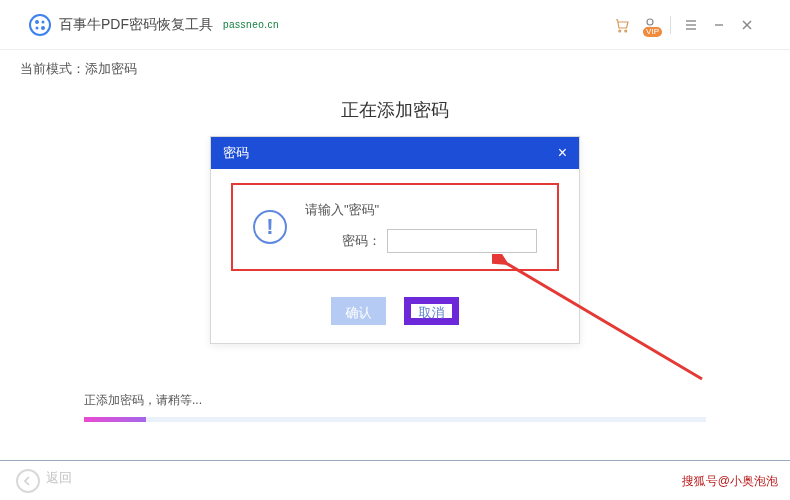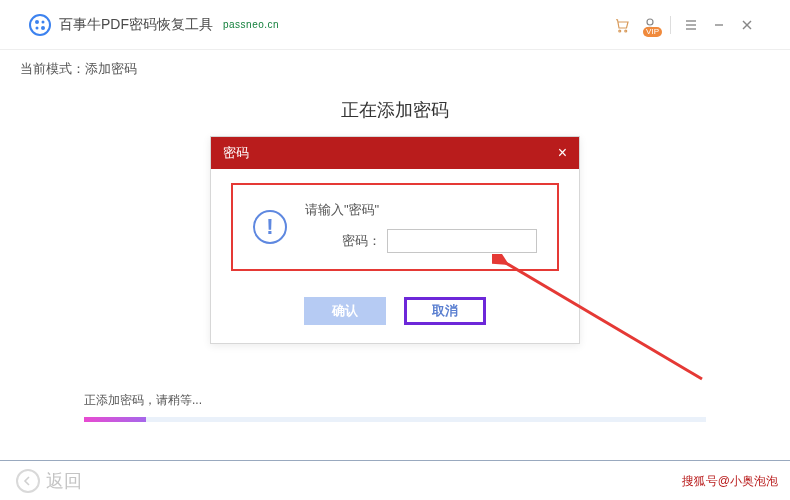--- a/index.html
+++ b/index.html
@@ -44,21 +44,21 @@
   .mode-line { padding: 10px 20px 4px; color: #555; font-size: 13px; }
   .main { text-align: center; padding-top: 16px; }
   .heading { font-size: 18px; color: #333; font-weight: 400; margin-bottom: 14px; }
   .dialog {
     width: 370px; margin: 0 auto;
     border: 1px solid #d7d7d7;
     background: #fff;
     box-shadow: 0 2px 8px rgba(0,0,0,0.08);
   }
   .dialog-header {
-    height: 32px; background: #b91c1c;
+    height: 32px; background: #1d4ed8;
     color: #fff; display: flex; align-items: center;
     padding: 0 12px; font-size: 13px;
   }
   .dialog-title { flex: 1; text-align: left; }
   .dialog-close { cursor: pointer; font-size: 16px; }
   .dialog-body {
     padding: 14px 20px 18px;
     text-align: center;
   }
   .highlight-box {
@@ -80,26 +80,25 @@
   .prompt-text { color: #555; font-size: 13px; margin-bottom: 10px; }
   .field-row { display: flex; align-items: center; }
   .field-label { color: #555; font-size: 13px; margin-right: 6px; margin-left: 37px; }
   .pwd-input {
     width: 150px; height: 24px;
     border: 1px solid #c6c6c6;
     padding: 0 6px; font-size: 12px;
   }
   .btn-row { display: flex; justify-content: center; gap: 18px; }
   .btn {
-    width: 82px; height: 28px;
+    width: 55px; height: 28px;
     font-size: 13px;
-    border: 3px solid #6d28d9;
+    border: 7px solid #6d28d9;
     background: #fff; color: #5a7fd0;
     cursor: pointer;
-    font-weight: bold;
   }
   .btn-primary {
     background: #b6cbf3; color: #fff;
     border-color: #b6cbf3;
   }
   .status-area { margin-top: 48px; padding: 0 84px; text-align: left; }
   .status-text { color: #555; font-size: 12px; margin-bottom: 8px; }
   .progress {
     width: 100%; height: 5px;
     background: #eaf1fa;
@@ -110,21 +109,21 @@
     width: 10%;
     background: linear-gradient(90deg, #e84bd1, #a667ea);
   }
   .bottom-bar {
     position: absolute; left: 0; right: 0; bottom: 0;
     height: 40px; border-top: 1px solid #99a9bf;
     display: flex; align-items: center;
     padding: 0 16px;
     background: #fff;
   }
-  .back-btn { display: flex; align-items: center; color: #c4c4c4; font-size: 18px; }
+  .back-btn { display: flex; color: #c4c4c4; font-size: 13px; }
   .back-circle {
     width: 24px; height: 24px;
     border: 2px solid #d9d9d9; border-radius: 50%;
     display: flex; align-items: center; justify-content: center;
     margin-right: 6px;
   }
   .watermark {
     position: absolute; right: 12px; bottom: 10px;
     color: #b91c1c; font-size: 12px;
   }

